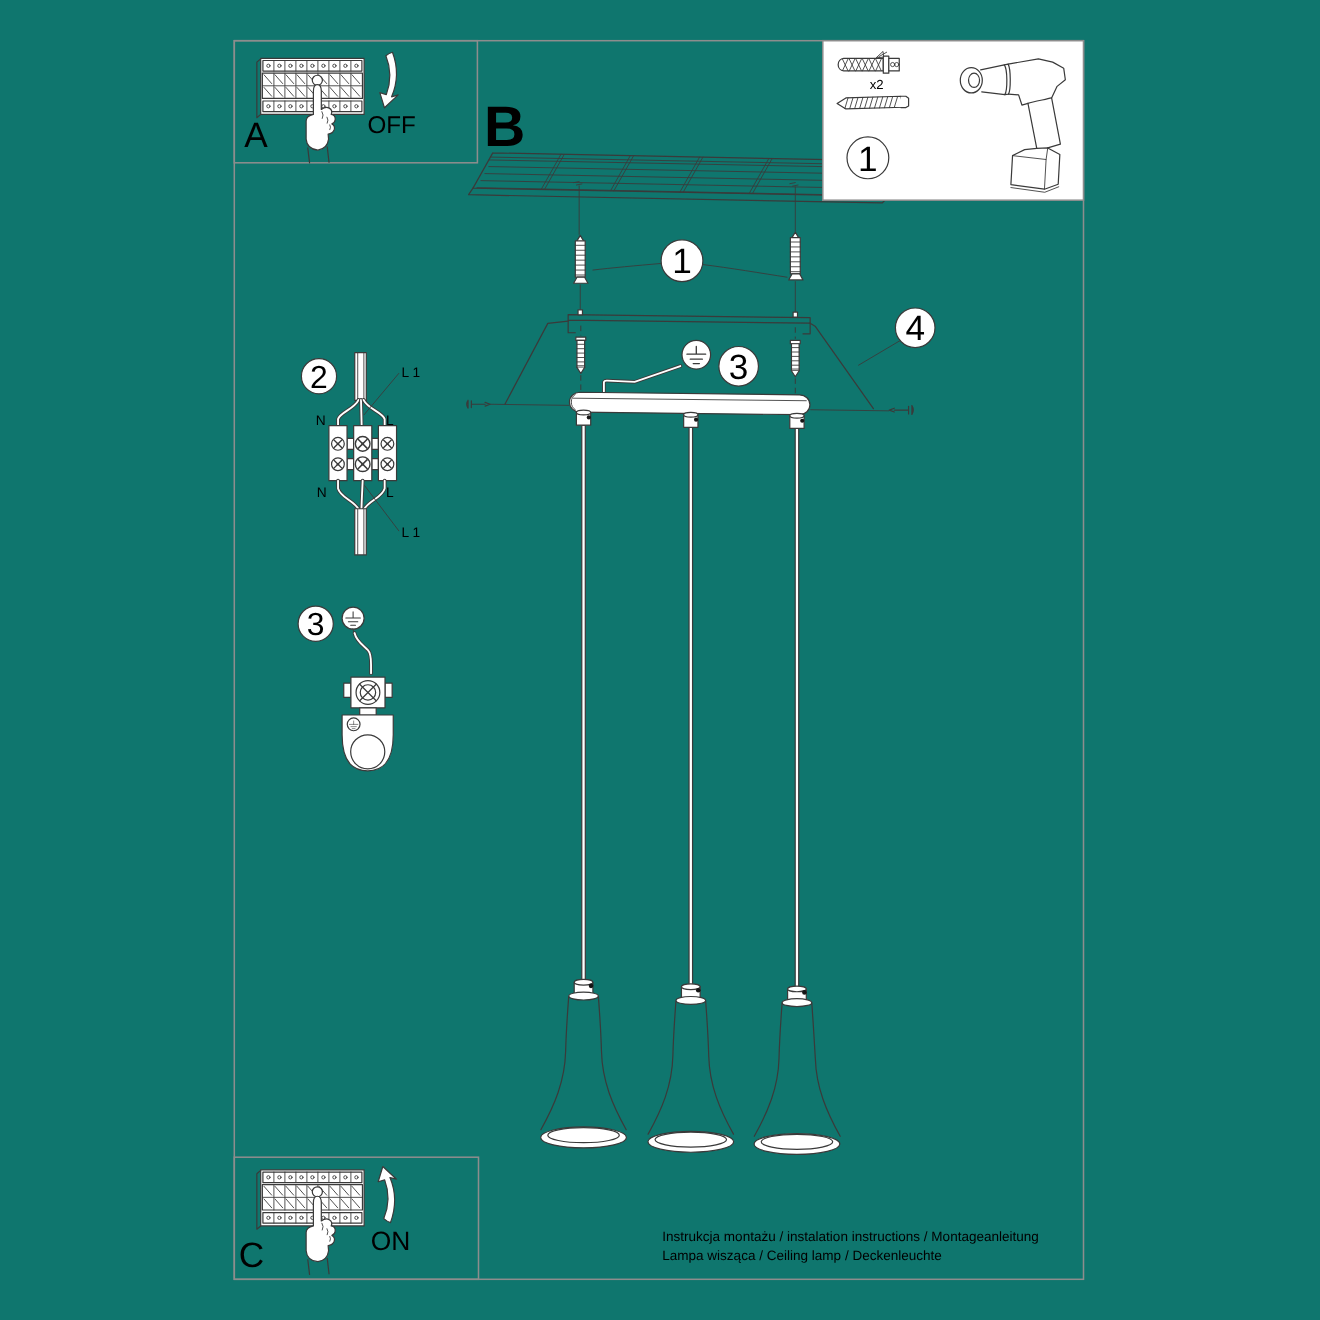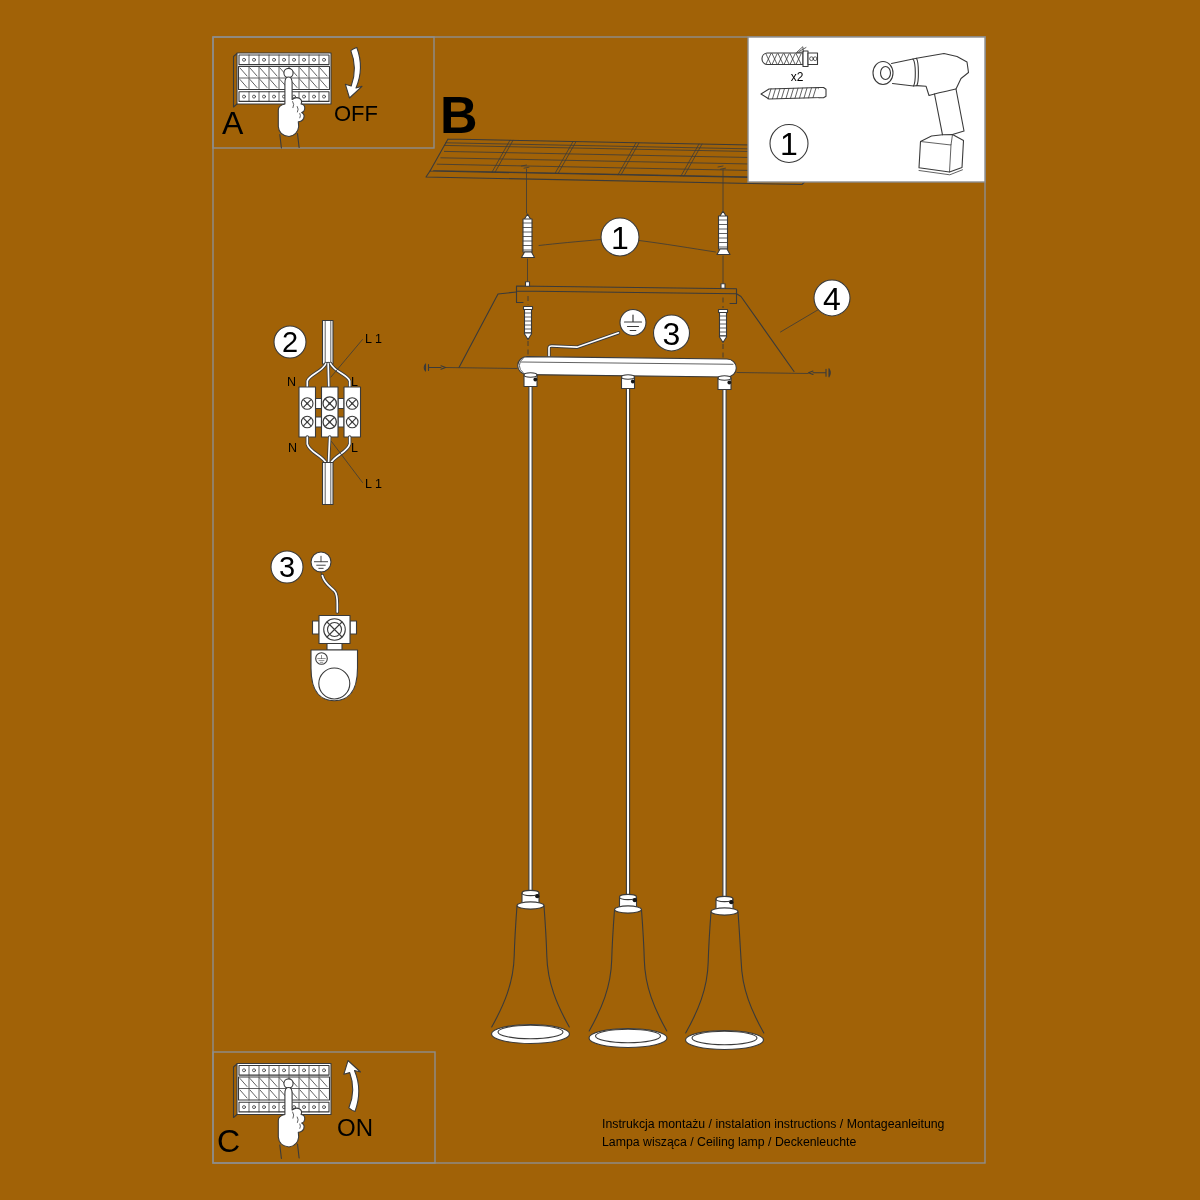--- a/index.html
+++ b/index.html
@@ -1,16 +1,16 @@
 <!DOCTYPE html>
 <html><head>
 <meta charset="utf-8">
 <style>
   html,body{margin:0;padding:0;background:#fff;}
-  .page{position:relative;width:1200px;height:1200px;background:#a16207;overflow:hidden;}
+  .page{position:relative;width:1200px;height:1200px;background:#0f766e;overflow:hidden;}
   svg{display:block;}
   .s  {fill:none;stroke:#3a3a3a;stroke-width:1.1;stroke-linecap:round;stroke-linejoin:round;}
   .sw {fill:#ffffff;stroke:#3a3a3a;stroke-width:1.1;stroke-linecap:round;stroke-linejoin:round;}
   .thin{stroke-width:0.8;}
   .sf {fill:none;stroke:#8d8d8d;stroke-width:1.4;}
   .swf{fill:#ffffff;stroke:#8d8d8d;stroke-width:1.4;}
   .dash{fill:none;stroke:#3a3a3a;stroke-width:0.9;stroke-dasharray:5 3.5;}
   .wo {fill:none;stroke:#3a3a3a;stroke-width:3.4;stroke-linecap:round;}
   .wi {fill:none;stroke:#ffffff;stroke-width:1.7;stroke-linecap:round;}
   .dot{fill:#161616;stroke:none;}

